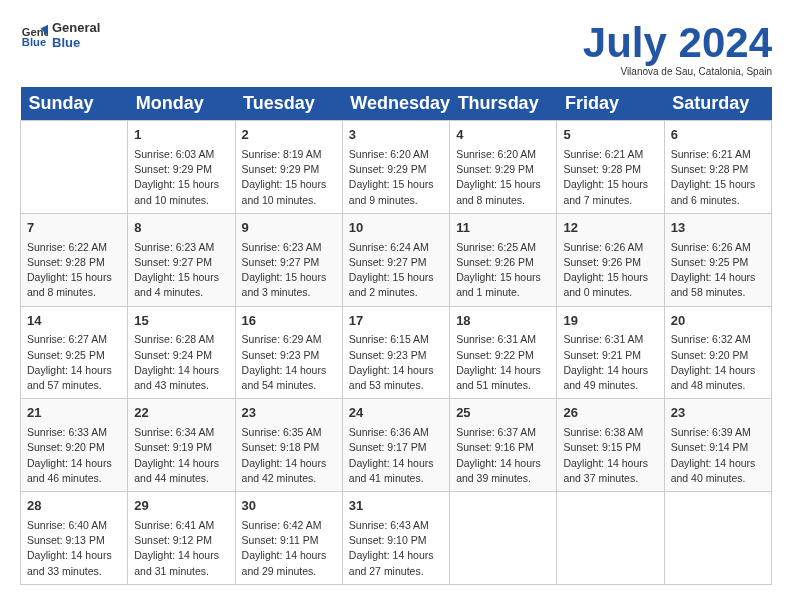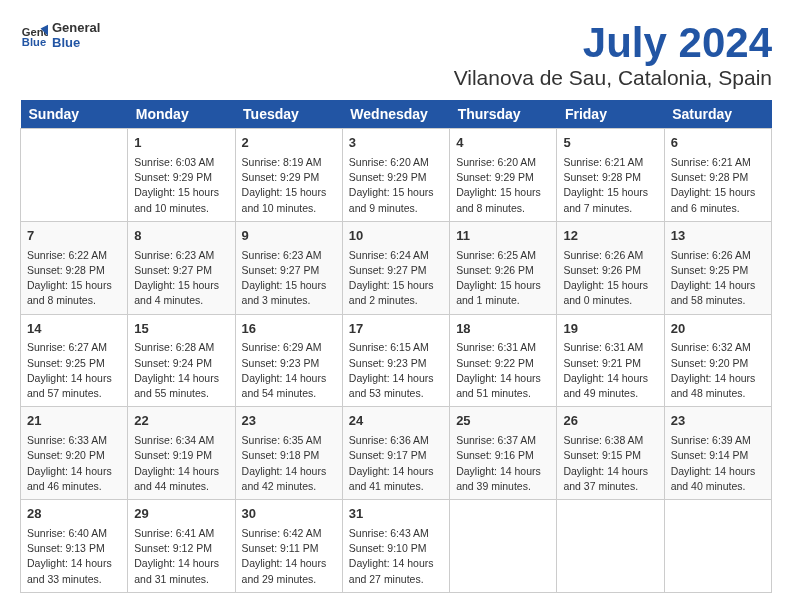--- a/index.html
+++ b/index.html
@@ -28,34 +28,34 @@
     .title-block {
       text-align: right;
     }
     .month-title {
       font-size: 42px;
       color: #2255a4;
       font-weight: bold;
       line-height: 1.1;
     }
     .location {
-      font-size: 21px;
+      font-size: 10px;
       color: #333;
     }
     table {
       width: 100%;
       border-collapse: collapse;
       table-layout: fixed;
     }
     thead tr th {
       background-color: #2255a4;
       color: #fff;
       text-align: left;
       padding: 6px 8px;
-      font-size: 14px;
+      font-size: 18px;
       font-weight: bold;
     }
     tbody tr td {
       border: 1px solid #ccc;
       vertical-align: top;
       padding: 5px 6px;
       height: 90px;
       font-size: 10.5px;
       color: #333;
       line-height: 1.45;
@@ -123,21 +123,21 @@
         <td><span class="day-number">7</span><span>Sunrise: 6:22 AM</span><br><span>Sunset: 9:28 PM</span><br><span>Daylight: 15 hours and 8 minutes.</span></td>
         <td><span class="day-number">8</span><span>Sunrise: 6:23 AM</span><br><span>Sunset: 9:27 PM</span><br><span>Daylight: 15 hours and 4 minutes.</span></td>
         <td><span class="day-number">9</span><span>Sunrise: 6:23 AM</span><br><span>Sunset: 9:27 PM</span><br><span>Daylight: 15 hours and 3 minutes.</span></td>
         <td><span class="day-number">10</span><span>Sunrise: 6:24 AM</span><br><span>Sunset: 9:27 PM</span><br><span>Daylight: 15 hours and 2 minutes.</span></td>
         <td><span class="day-number">11</span><span>Sunrise: 6:25 AM</span><br><span>Sunset: 9:26 PM</span><br><span>Daylight: 15 hours and 1 minute.</span></td>
         <td><span class="day-number">12</span><span>Sunrise: 6:26 AM</span><br><span>Sunset: 9:26 PM</span><br><span>Daylight: 15 hours and 0 minutes.</span></td>
         <td><span class="day-number">13</span><span>Sunrise: 6:26 AM</span><br><span>Sunset: 9:25 PM</span><br><span>Daylight: 14 hours and 58 minutes.</span></td>
       </tr>
       <tr>
         <td><span class="day-number">14</span><span>Sunrise: 6:27 AM</span><br><span>Sunset: 9:25 PM</span><br><span>Daylight: 14 hours and 57 minutes.</span></td>
-        <td><span class="day-number">15</span><span>Sunrise: 6:28 AM</span><br><span>Sunset: 9:24 PM</span><br><span>Daylight: 14 hours and 55 minutes.</span></td>
+        <td><span class="day-number">15</span><span>Sunrise: 6:28 AM</span><br><span>Sunset: 9:24 PM</span><br><span>Daylight: 14 hours and 43 minutes.</span></td>
         <td><span class="day-number">16</span><span>Sunrise: 6:29 AM</span><br><span>Sunset: 9:23 PM</span><br><span>Daylight: 14 hours and 54 minutes.</span></td>
         <td><span class="day-number">17</span><span>Sunrise: 6:15 AM</span><br><span>Sunset: 9:23 PM</span><br><span>Daylight: 14 hours and 53 minutes.</span></td>
         <td><span class="day-number">18</span><span>Sunrise: 6:31 AM</span><br><span>Sunset: 9:22 PM</span><br><span>Daylight: 14 hours and 51 minutes.</span></td>
         <td><span class="day-number">19</span><span>Sunrise: 6:31 AM</span><br><span>Sunset: 9:21 PM</span><br><span>Daylight: 14 hours and 49 minutes.</span></td>
         <td><span class="day-number">20</span><span>Sunrise: 6:32 AM</span><br><span>Sunset: 9:20 PM</span><br><span>Daylight: 14 hours and 48 minutes.</span></td>
       </tr>
       <tr>
         <td><span class="day-number">21</span><span>Sunrise: 6:33 AM</span><br><span>Sunset: 9:20 PM</span><br><span>Daylight: 14 hours and 46 minutes.</span></td>
         <td><span class="day-number">22</span><span>Sunrise: 6:34 AM</span><br><span>Sunset: 9:19 PM</span><br><span>Daylight: 14 hours and 44 minutes.</span></td>
         <td><span class="day-number">23</span><span>Sunrise: 6:35 AM</span><br><span>Sunset: 9:18 PM</span><br><span>Daylight: 14 hours and 42 minutes.</span></td>

